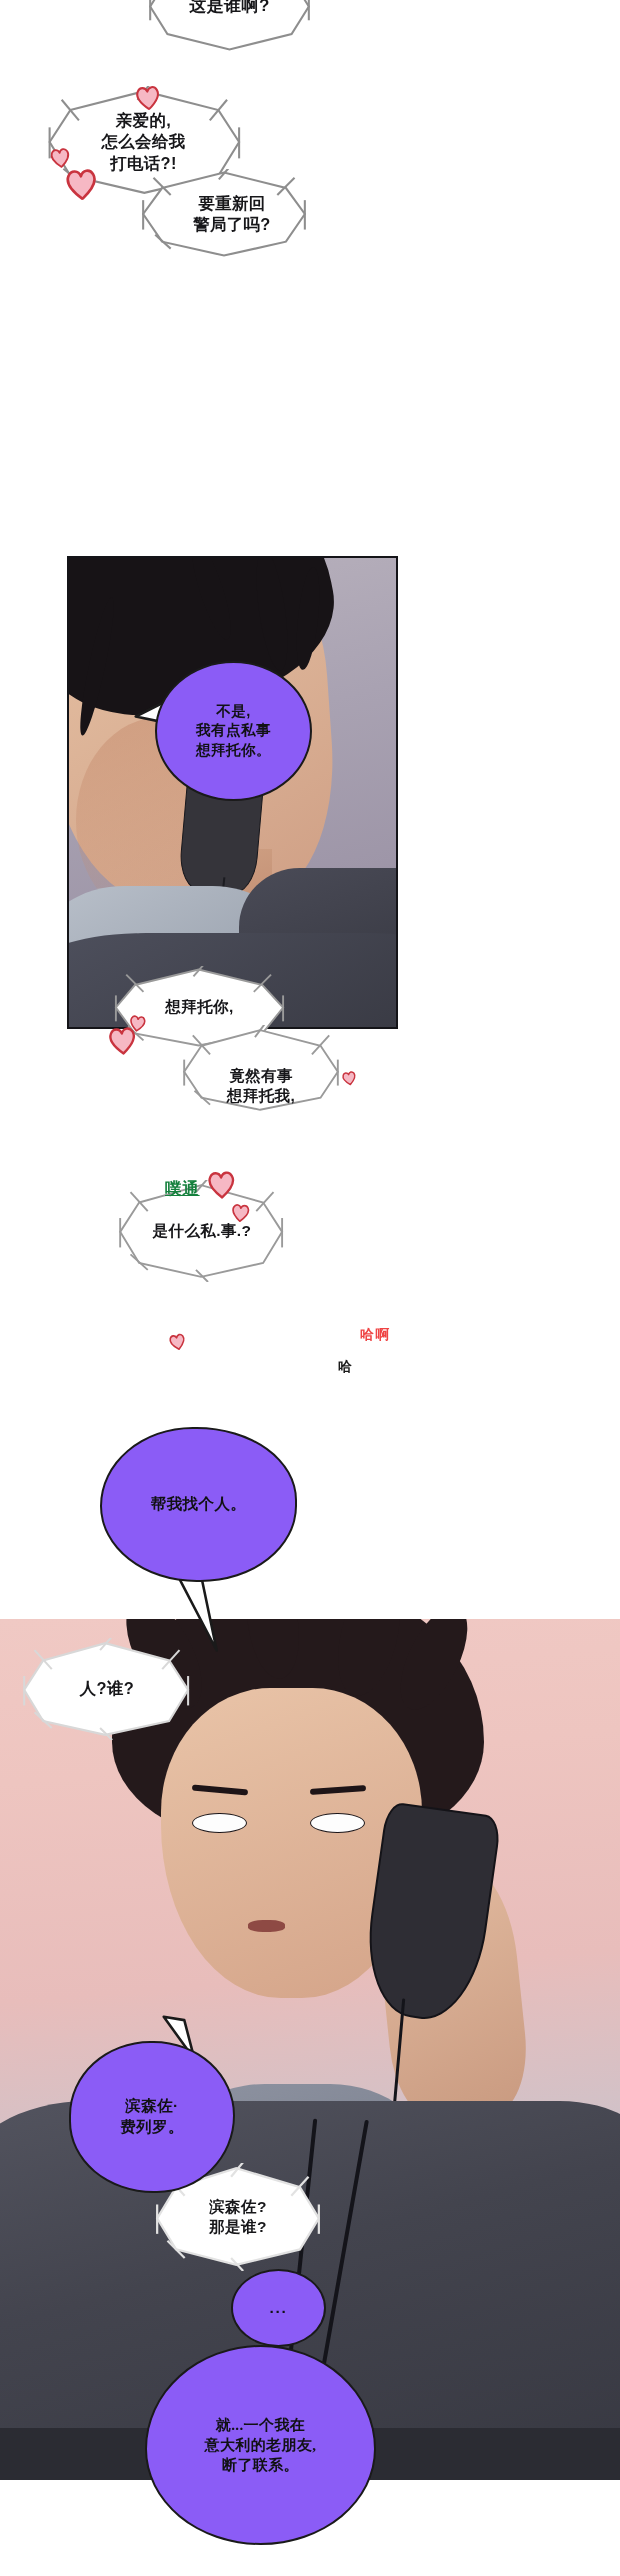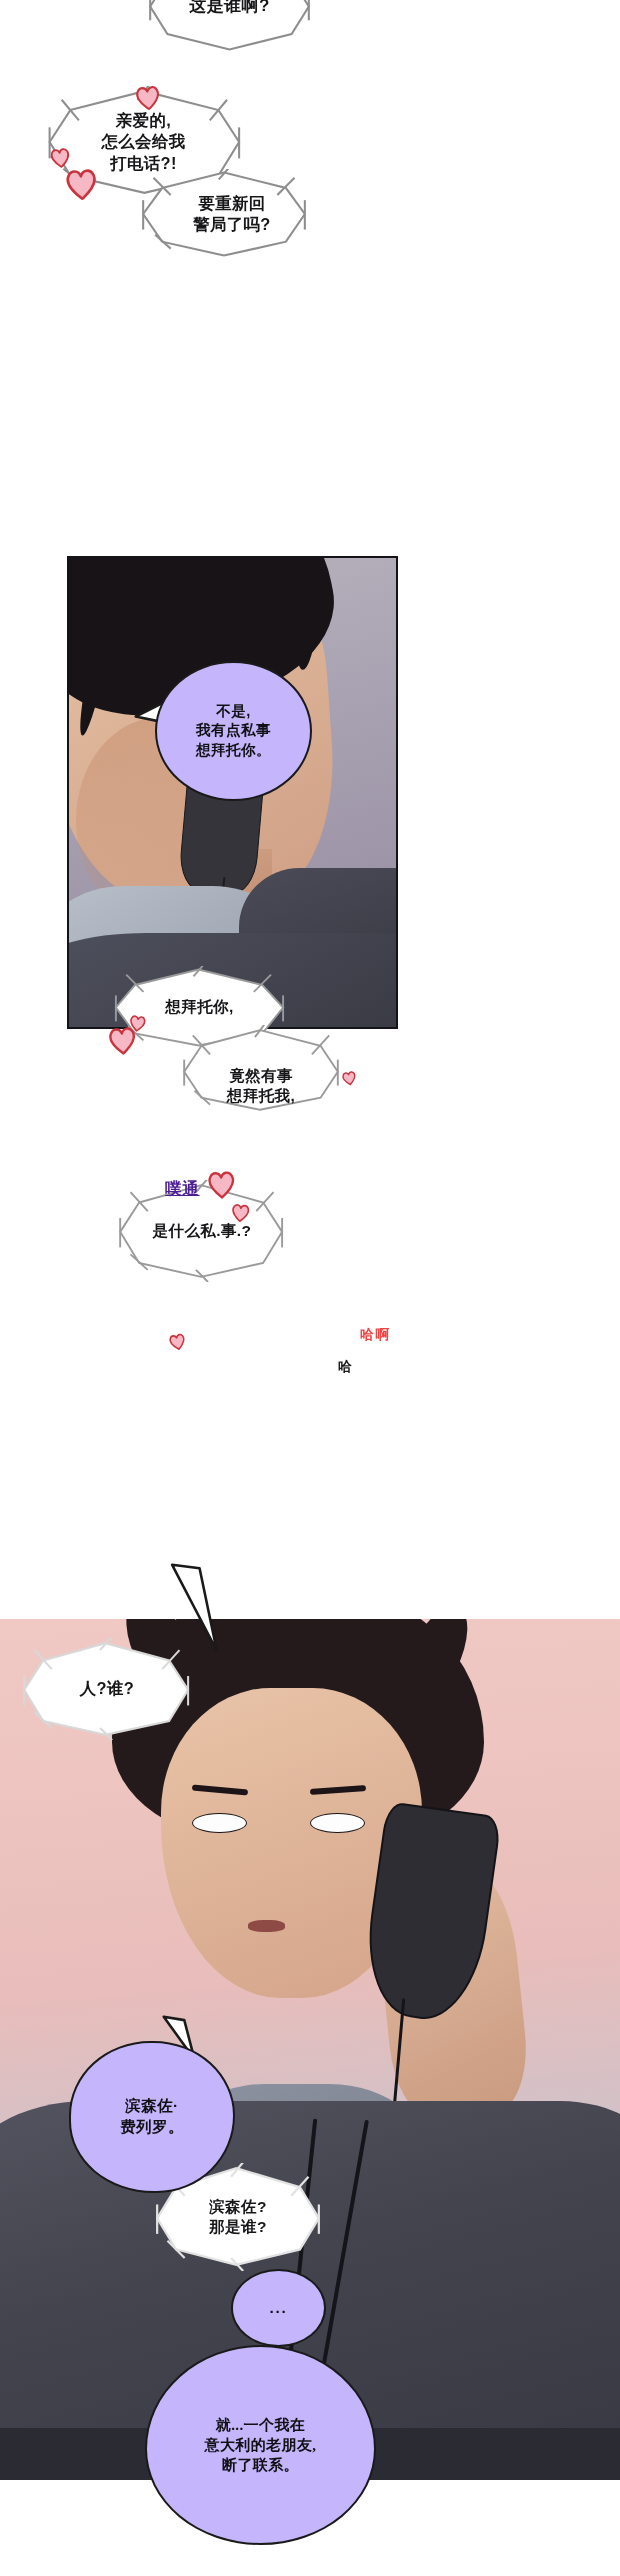--- a/index.html
+++ b/index.html
@@ -36,21 +36,21 @@
     font-weight:700;
     color:#17171a;
     line-height:1.30;
     letter-spacing:0.4px;
     white-space:pre-line;
   }
 
   
   .ovalbub{
     position:absolute;
-    background:#c4b5fd;
+    background:#8b5cf6;
     border:2.6px solid #1a1a1a;
     border-radius:50%;
     display:flex;
     align-items:center;
     justify-content:center;
     text-align:center;
     z-index:6;
   }
   .ovalbub .ovtext{
     font-weight:700;
@@ -293,21 +293,21 @@
   <svg class="heart" style="left:108px;top:1027px;width:29px;height:27.6px;transform:rotate(-5deg);" viewBox="0 0 32 30">
     <path d="M16 29 C4 19 1 12 4 6 C7 0 14 1 16 7 C18 1 25 0 28 6 C31 12 28 19 16 29 Z" fill="#f6b8c4" stroke="#c9343f" stroke-width="2.6" stroke-linejoin="round"></path>
   </svg>
   <svg class="heart" style="left:129px;top:1015px;width:17px;height:17px;transform:rotate(8deg);" viewBox="0 0 32 30">
     <path d="M16 29 C4 19 1 12 4 6 C7 0 14 1 16 7 C18 1 25 0 28 6 C31 12 28 19 16 29 Z" fill="#f6b8c4" stroke="#c9343f" stroke-width="3" stroke-linejoin="round"></path>
   </svg>
   <svg class="heart" style="left:342px;top:1071px;width:14.6px;height:14.6px;transform:rotate(-10deg);" viewBox="0 0 32 30">
     <path d="M16 29 C4 19 1 12 4 6 C7 0 14 1 16 7 C18 1 25 0 28 6 C31 12 28 19 16 29 Z" fill="#f6b8c4" stroke="#c9343f" stroke-width="3.2" stroke-linejoin="round"></path>
   </svg>
 
-  <div class="sfx" style="left:165px;top:1178px;font-size:16.4px;color:#4c1d95;letter-spacing:0.9px;text-decoration:underline;">噗通</div>
+  <div class="sfx" style="left:165px;top:1178px;font-size:16.4px;color:#15803d;letter-spacing:0.9px;text-decoration:underline;">噗通</div>
 
   <div class="hexbub" style="left:115px;top:1180px;width:174px;height:102px;">
     <svg class="hexshape" viewBox="0 0 202 118" preserveAspectRatio="none">
       <polygon points="28,26 100,6 172,26 194,60 172,96 100,112 28,96 6,60" fill="#ffffff" stroke="#9a9a9a" stroke-width="2.2"></polygon>
       <g stroke="#9a9a9a" stroke-width="2.2">
         <line x1="94" y1="14" x2="108" y2="-2"></line>
         <line x1="18" y1="14" x2="38" y2="36"></line>
         <line x1="184" y1="14" x2="164" y2="36"></line>
         <line x1="6" y1="44" x2="6" y2="78"></line>
         <line x1="194" y1="44" x2="194" y2="78"></line>
@@ -327,20 +327,23 @@
   <svg class="heart" style="left:169px;top:1333px;width:17px;height:18px;transform:rotate(-12deg);" viewBox="0 0 32 30">
     <path d="M16 29 C4 19 1 12 4 6 C7 0 14 1 16 7 C18 1 25 0 28 6 C31 12 28 19 16 29 Z" fill="#f6b8c4" stroke="#c9343f" stroke-width="3" stroke-linejoin="round"></path>
   </svg>
 
   <div class="sfx" style="left:360px;top:1326px;font-size:13.8px;color:#ef4444;letter-spacing:1.7px;">哈啊</div>
   <div class="sfx" style="left:338px;top:1358px;font-size:13.8px;color:#1a1a1a;">哈</div>
 
   <svg class="tail" style="left:167px;top:1561px;width:60px;height:95px;" viewBox="0 0 70 110">
     <path d="M6 4 L58 104 L38 8 Z" fill="#ffffff" stroke="#1a1a1a" stroke-width="3" stroke-linejoin="round"></path>
   </svg>
+  <div class="ovalbub" style="left:100px;top:1427px;width:193px;height:151px;border-radius:48% 52% 50% 50%/52% 48% 50% 50%;">
+    <div class="ovtext" style="font-size:15.5px;">帮我找个人。</div>
+  </div>
 
   <div class="panel p2" style="left:0;top:1619px;width:620px;height:861px;">
     <div class="p2bg"></div>
 
     <div class="hair" style="left:18%;top:-4%;width:60%;height:30%;"></div>
     <div class="hairspike" style="left:22%;top:-3%;width:9%;height:14%;transform:rotate(-28deg);"></div>
     <div class="hairspike" style="left:40%;top:-6%;width:8%;height:13%;transform:rotate(-8deg);"></div>
     <div class="hairspike" style="left:55%;top:-5%;width:9%;height:14%;transform:rotate(14deg);"></div>
     <div class="hairspike" style="left:66%;top:-2%;width:8%;height:13%;transform:rotate(26deg);"></div>
 

